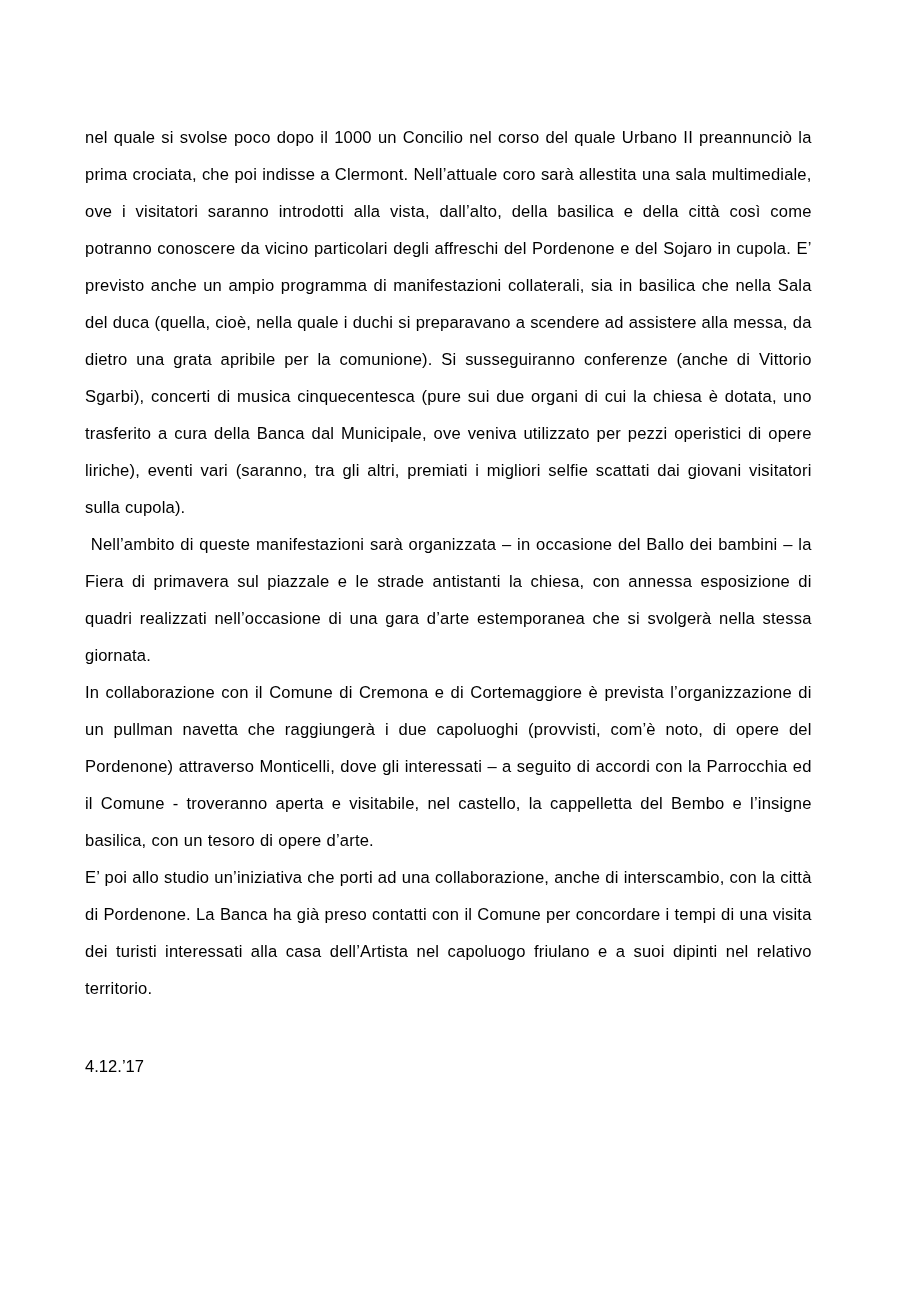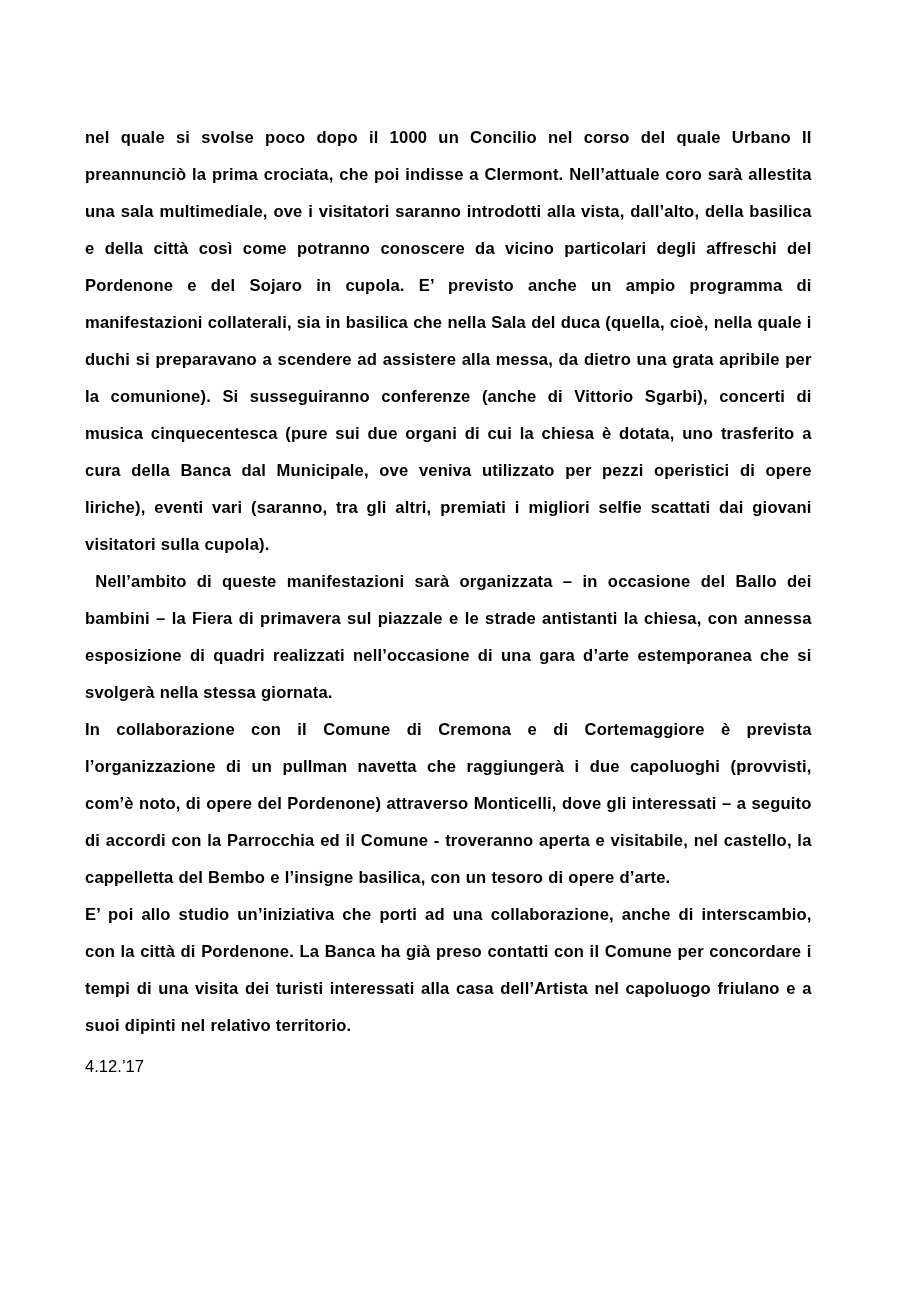--- a/index.html
+++ b/index.html
@@ -21,21 +21,20 @@
     height: 1302px;
     background: #ffffff;
     box-sizing: border-box;
   }
 
   #text-body {
     position: absolute;
     left: 85px;
     top: 119px;
     width: 749px;
-    font-weight: bold;
   }
 
   .para {
     margin: 0;
     text-align: justify;
     text-justify: inter-word;
     font-size: 17.1px;
     line-height: 37px;
     letter-spacing: 0.01em;
     word-spacing: 0.02em;

